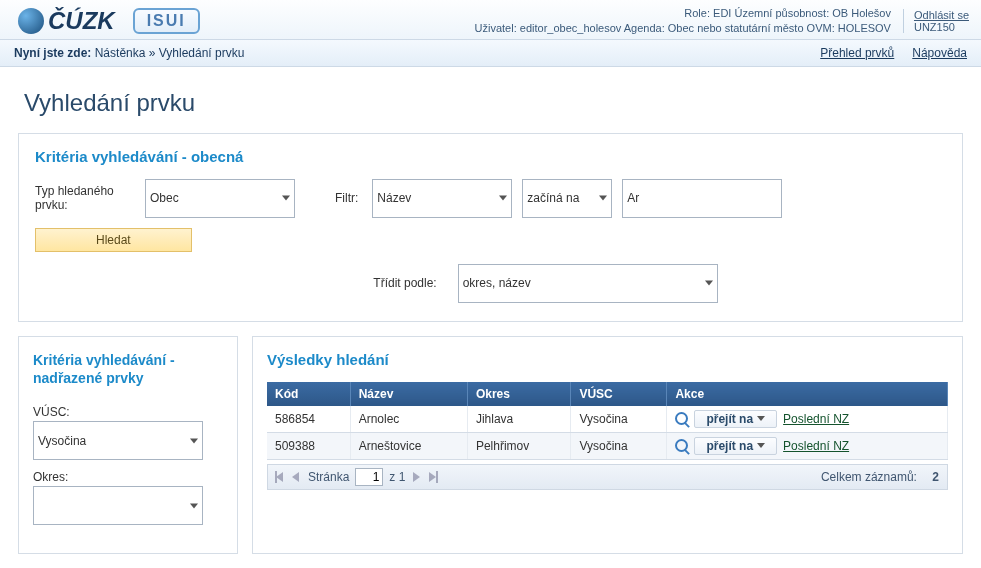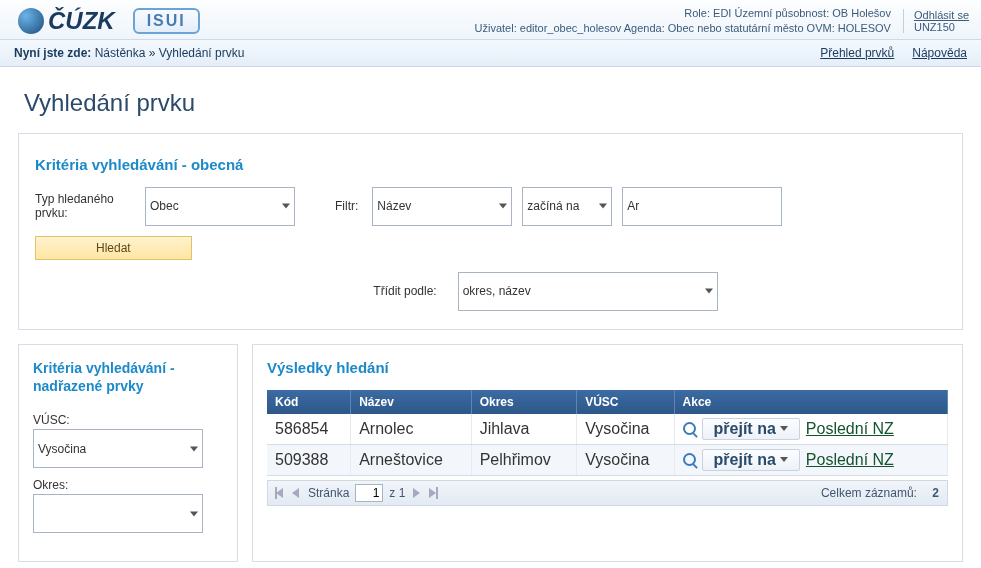--- a/index.html
+++ b/index.html
@@ -58,21 +58,21 @@
   .breadcrumb-bar b { font-weight: bold; }
   .bc-right { margin-left: auto; display: flex; gap: 18px; }
   .bc-right a { color: #1a3a5e; text-decoration: underline; cursor: pointer; }
   h1.page-title {
     font-size: 24px; font-weight: normal; color: #2a4a6a;
     margin: 22px 0 16px 24px;
   }
   .panel {
     border: 1px solid #d5dde6;
     margin: 0 18px 14px 18px;
-    padding: 22px 16px 18px 16px;
+    padding: 14px 16px 18px 16px;
   }
   .panel h2 {
     font-size: 15px; color: #1c8ac9; margin: 0 0 14px 0; font-weight: bold;
   }
   .criteria-row {
     display: flex; align-items: center; gap: 10px; flex-wrap: wrap;
   }
   .criteria-row .lbl { color: #333; margin-right: 4px; }
   .sel, .inp {
     border: 1px solid #a8b4c2; background: #fff; height: 39px;
@@ -111,21 +111,21 @@
   }
   .panel-right h2 { font-size: 15px; color: #1c8ac9; margin: 0 0 14px 0; }
   table.results { width: 100%; border-collapse: collapse; }
   table.results thead th {
     background: linear-gradient(#3b6ba3,#2d5788);
     color: #fff; text-align: left; font-weight: bold;
     padding: 5px 8px; font-size: 12px;
     border-right: 1px solid #5a86b8;
   }
   table.results tbody td {
-    padding: 4px 8px; border-bottom: 1px solid #d4dce6; font-size: 16px;
+    padding: 4px 8px; border-bottom: 1px solid #d4dce6; font-size: 12px;
     border-right: 1px solid #e6ebf1;
   }
   table.results tbody tr:nth-child(even) td { background: #f3f6fa; }
   .action-cell { white-space: nowrap; }
   .mag {
     display: inline-block; width: 13px; height: 13px; border: 2px solid #3a7bbf;
     border-radius: 50%; position: relative; vertical-align: middle; margin-right: 6px;
   }
   .mag::after {
     content:""; position:absolute; width:6px; height:2px; background:#3a7bbf;

